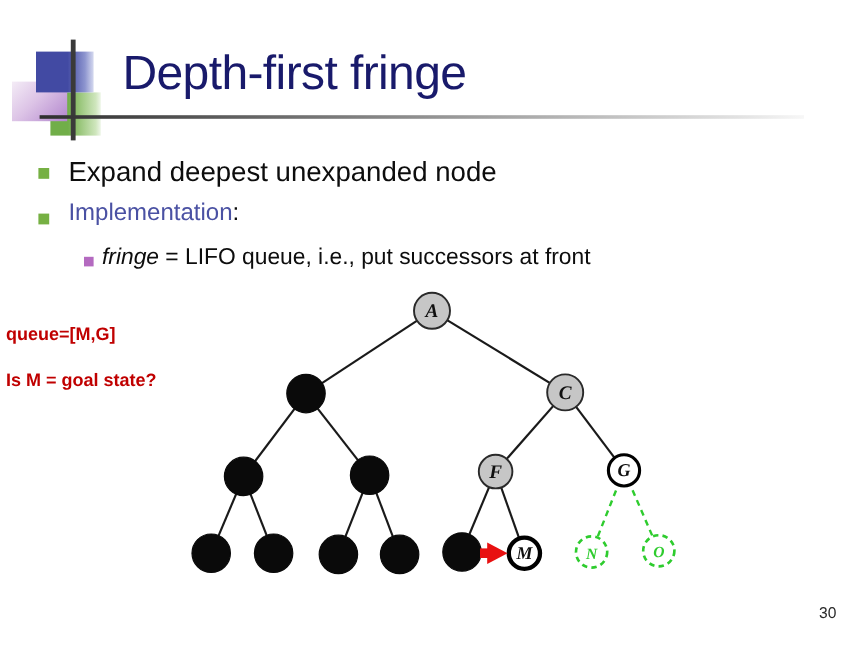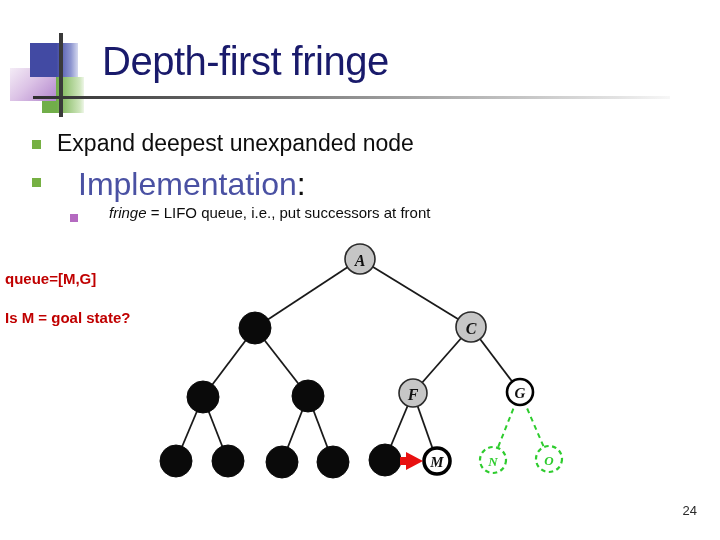--- a/index.html
+++ b/index.html
@@ -34,23 +34,23 @@
     position:absolute;left:102px;top:41px;
     font-size:40px;line-height:1;letter-spacing:-0.5px;
     color:var(--title-color,#191a6b);
     white-space:nowrap;
   }
   
   .bullet-sq{position:absolute;width:9px;height:9px;background:var(--bullet-green,#76b043);}
   .bullet-sq.small{width:8px;height:8px;background:var(--bullet-purple,#b46ac0);}
   .bullet-text{position:absolute;color:#0d0d0d;white-space:nowrap;}
   #b1-text{left:57px;top:130px;font-size:23px;text-align:right;}
-  #b2-text{left:57px;top:166px;font-size:32px;margin-left:21px;}
+  #b2-text{left:57px;top:166px;font-size:20px;}
   #b2-text .accent{color:var(--accent-text,#4a51a3);}
-  #b3-text{left:109px;top:204px;font-size:15px;}
+  #b3-text{left:85px;top:204px;font-size:19px;}
   #b3-text .it{font-style:italic;}
   
   .annotation{
     position:absolute;left:5px;
     font-size:15px;font-weight:bold;
     color:var(--annotation-red,#c00000);
     white-space:nowrap;
   }
   #ann-queue{top:270px;}
   #ann-question{top:309px;}
@@ -119,13 +119,13 @@
     <circle cx="437" cy="461" r="13" fill="#ffffff" stroke="#000000" stroke-width="3.6"></circle>
     <text x="437" y="462" text-anchor="middle" dominant-baseline="central" fill="#101010" font-size="15" font-family="&quot;Liberation Serif&quot;, serif" font-style="italic" font-weight="bold">M</text>
     <circle cx="493" cy="460" r="13" fill="#ffffff" stroke="#2ecc2e" stroke-width="2.2" stroke-dasharray="4.5 3.5"></circle>
     <text x="493" y="461" text-anchor="middle" dominant-baseline="central" fill="#2ecc2e" font-size="13" font-family="&quot;Liberation Serif&quot;, serif" font-style="italic" font-weight="bold">N</text>
     <circle cx="549" cy="459" r="13" fill="#ffffff" stroke="#2ecc2e" stroke-width="2.2" stroke-dasharray="4.5 3.5"></circle>
     <text x="549" y="460" text-anchor="middle" dominant-baseline="central" fill="#2ecc2e" font-size="13" font-family="&quot;Liberation Serif&quot;, serif" font-style="italic" font-weight="bold">O</text>
     <rect x="400" y="457" width="7" height="8" fill="#e81010"></rect>
     <polygon points="406,452 406,470 423,461" fill="#e81010"></polygon>
   </svg>
 
-<div class="page-number">24</div>
+<div class="page-number">30</div>
 
 </body></html>

